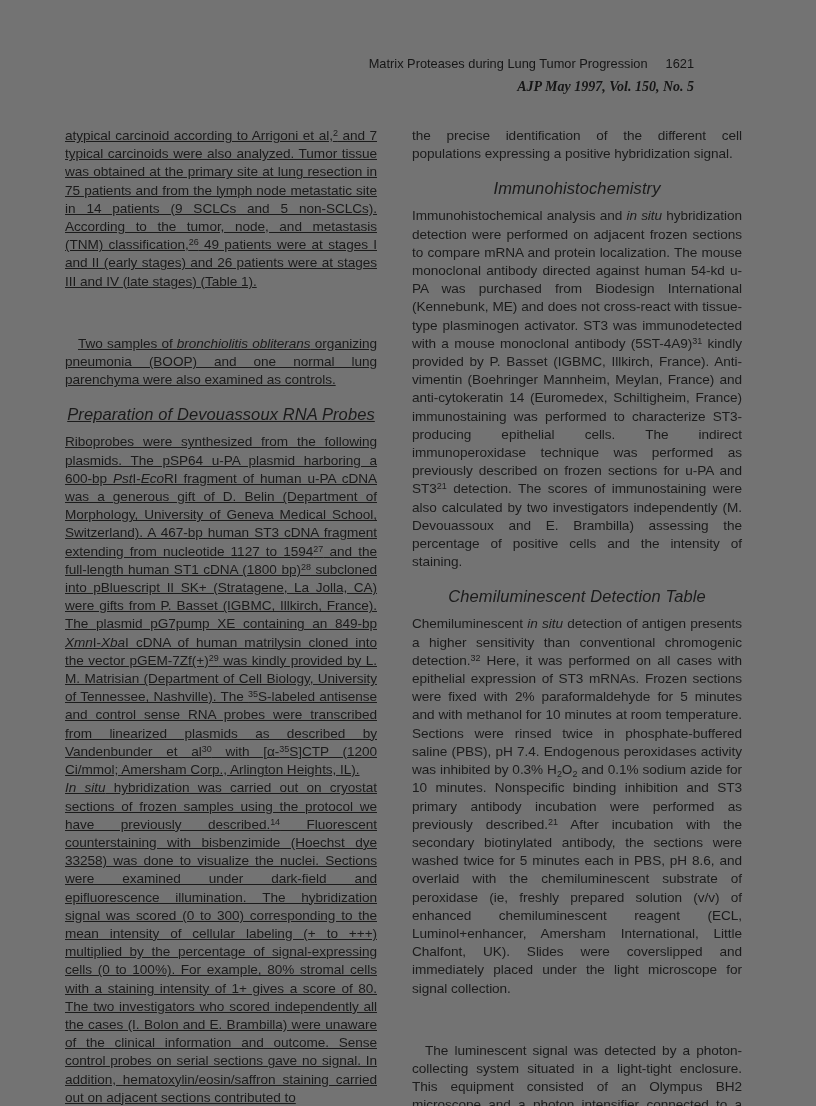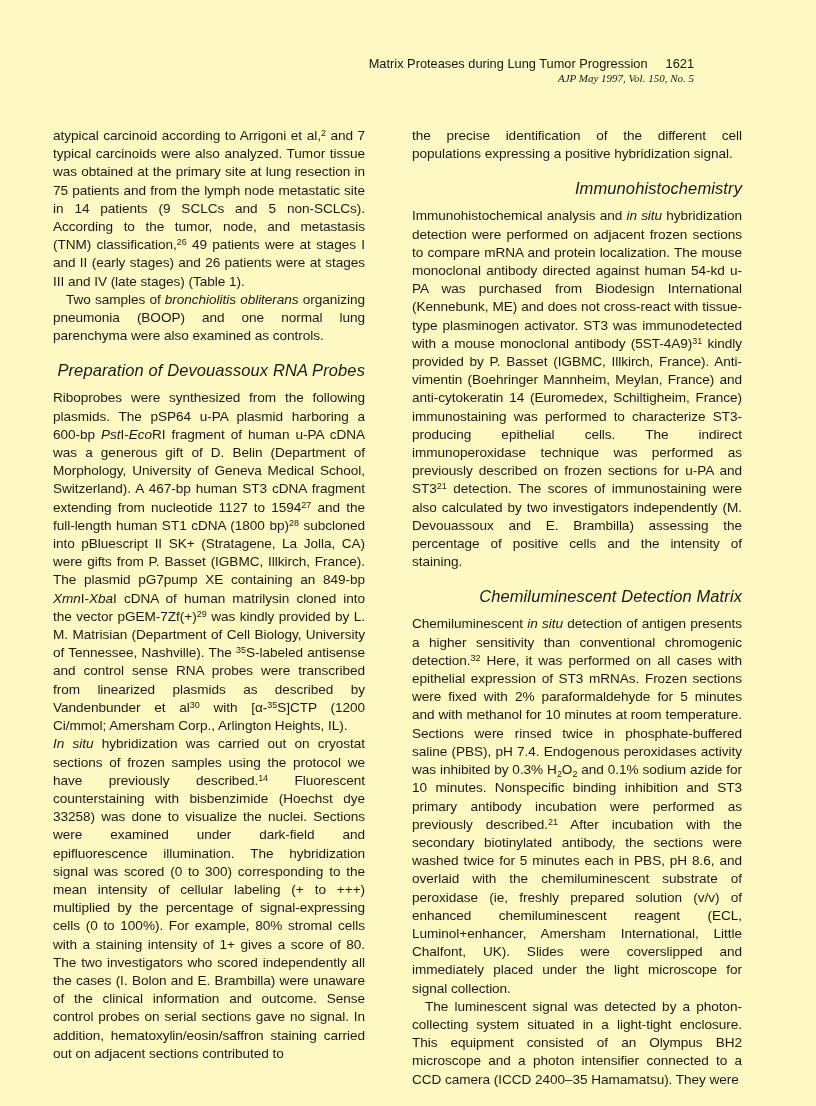--- a/index.html
+++ b/index.html
@@ -7,21 +7,21 @@
     padding: 0;
     width: 816px;
     height: 1106px;
     overflow: hidden;
     background: #ffffff;
   }
   .page {
     position: relative;
     width: 816px;
     height: 1106px;
-    background: #fef9c3;
+    background: #737373;
     color: #1b1b1b;
     font-family: "Liberation Sans", sans-serif;
   }
   .running-header {
     position: absolute;
     top: 56px;
     right: 122px;
     text-align: right;
     white-space: nowrap;
   }
@@ -29,44 +29,45 @@
     font-size: 12.8px;
     line-height: 15px;
     color: #161616;
   }
   .header-line1 .pagenum {
     margin-left: 18px;
   }
   .header-line2 {
     font-family: "Liberation Serif", serif;
     font-style: italic;
-    font-size: 11px;
+    font-size: 14px;
     line-height: 15px;
-    margin-top: 0px;
+    margin-top: 8px;
     color: #161616;
+    font-weight: bold;
   }
   .col {
     position: absolute;
     top: 127px;
     text-align: justify;
     font-size: 13.6px;
     line-height: 18.2px;
     letter-spacing: -0.05px;
   }
-  .col-left  { left: 53px;  width: 312px; }
+  .col-left  { left: 65px;  width: 312px; text-decoration: underline; }
   .col-right { left: 412px; width: 330px; }
   .para { margin: 0; }
-  .para.indent { text-indent: 13px; }
+  .para.indent { text-indent: 13px; margin-top: 44px; }
   .heading {
     font-style: italic;
     font-weight: 400;
     font-size: 16.5px;
     line-height: 20px;
     margin: 15px 0 9px 0;
-    text-align: right;
+    text-align: center;
     letter-spacing: 0.1px;
   }
   .heading .roman { font-style: normal; }
   sup {
     font-size: 9px;
     line-height: 0;
     position: relative;
     top: -4px;
     vertical-align: baseline;
   }
@@ -95,18 +96,18 @@
     <p class="para indent">Two samples of <i>bronchiolitis obliterans</i> organizing pneumonia (BOOP) and one normal lung parenchyma were also examined as controls.</p>
     <h2 class="heading">Preparation of Devouassoux RNA Probes</h2>
     <p class="para">Riboprobes were synthesized from the following plasmids. The pSP64 u-PA plasmid harboring a 600-bp <i>Pst</i>I-<i>Eco</i>RI fragment of human u-PA cDNA was a generous gift of D. Belin (Department of Morphology, University of Geneva Medical School, Switzerland). A 467-bp human ST3 cDNA fragment extending from nucleotide 1127 to 1594<sup>27</sup> and the full-length human ST1 cDNA (1800 bp)<sup>28</sup> subcloned into pBluescript II SK+ (Stratagene, La Jolla, CA) were gifts from P. Basset (IGBMC, Illkirch, France). The plasmid pG7pump XE containing an 849-bp <i>Xmn</i>I-<i>Xba</i>I cDNA of human matrilysin cloned into the vector pGEM-7Zf(+)<sup>29</sup> was kindly provided by L. M. Matrisian (Department of Cell Biology, University of Tennessee, Nashville). The <sup>35</sup>S-labeled antisense and control sense RNA probes were transcribed from linearized plasmids as described by Vandenbunder et al<sup>30</sup> with [α-<sup>35</sup>S]CTP (1200 Ci/mmol; Amersham Corp., Arlington Heights, IL).</p>
     <p class="para"><i>In situ</i> hybridization was carried out on cryostat sections of frozen samples using the protocol we have previously described.<sup>14</sup> Fluorescent counterstaining with bisbenzimide (Hoechst dye 33258) was done to visualize the nuclei. Sections were examined under dark-field and epifluorescence illumination. The hybridization signal was scored (0 to 300) corresponding to the mean intensity of cellular labeling (+ to +++) multiplied by the percentage of signal-expressing cells (0 to 100%). For example, 80% stromal cells with a staining intensity of 1+ gives a score of 80. The two investigators who scored independently all the cases (I. Bolon and E. Brambilla) were unaware of the clinical information and outcome. Sense control probes on serial sections gave no signal. In addition, hematoxylin/eosin/saffron staining carried out on adjacent sections contributed to</p>
   </div>
 
   <div class="col col-right">
     <p class="para">the precise identification of the different cell populations expressing a positive hybridization signal.</p>
     <h2 class="heading">Immunohistochemistry</h2>
     <p class="para">Immunohistochemical analysis and <i>in situ</i> hybridization detection were performed on adjacent frozen sections to compare mRNA and protein localization. The mouse monoclonal antibody directed against human 54-kd u-PA was purchased from Biodesign International (Kennebunk, ME) and does not cross-react with tissue-type plasminogen activator. ST3 was immunodetected with a mouse monoclonal antibody (5ST-4A9)<sup>31</sup> kindly provided by P. Basset (IGBMC, Illkirch, France). Anti-vimentin (Boehringer Mannheim, Meylan, France) and anti-cytokeratin 14 (Euromedex, Schiltigheim, France) immunostaining was performed to characterize ST3-producing epithelial cells. The indirect immunoperoxidase technique was performed as previously described on frozen sections for u-PA and ST3<sup>21</sup> detection. The scores of immunostaining were also calculated by two investigators independently (M. Devouassoux and E. Brambilla) assessing the percentage of positive cells and the intensity of staining.</p>
-    <h2 class="heading">Chemiluminescent Detection Matrix</h2>
+    <h2 class="heading">Chemiluminescent Detection Table</h2>
     <p class="para">Chemiluminescent <i>in situ</i> detection of antigen presents a higher sensitivity than conventional chromogenic detection.<sup>32</sup> Here, it was performed on all cases with epithelial expression of ST3 mRNAs. Frozen sections were fixed with 2% paraformaldehyde for 5 minutes and with methanol for 10 minutes at room temperature. Sections were rinsed twice in phosphate-buffered saline (PBS), pH 7.4. Endogenous peroxidases activity was inhibited by 0.3% H<sub>2</sub>O<sub>2</sub> and 0.1% sodium azide for 10 minutes. Nonspecific binding inhibition and ST3 primary antibody incubation were performed as previously described.<sup>21</sup> After incubation with the secondary biotinylated antibody, the sections were washed twice for 5 minutes each in PBS, pH 8.6, and overlaid with the chemiluminescent substrate of peroxidase (ie, freshly prepared solution (v/v) of enhanced chemiluminescent reagent (ECL, Luminol+enhancer, Amersham International, Little Chalfont, UK). Slides were coverslipped and immediately placed under the light microscope for signal collection.</p>
     <p class="para indent">The luminescent signal was detected by a photon-collecting system situated in a light-tight enclosure. This equipment consisted of an Olympus BH2 microscope and a photon intensifier connected to a CCD camera (ICCD 2400–35 Hamamatsu). They were</p>
   </div>
 
 </div>
 
 </body></html>

